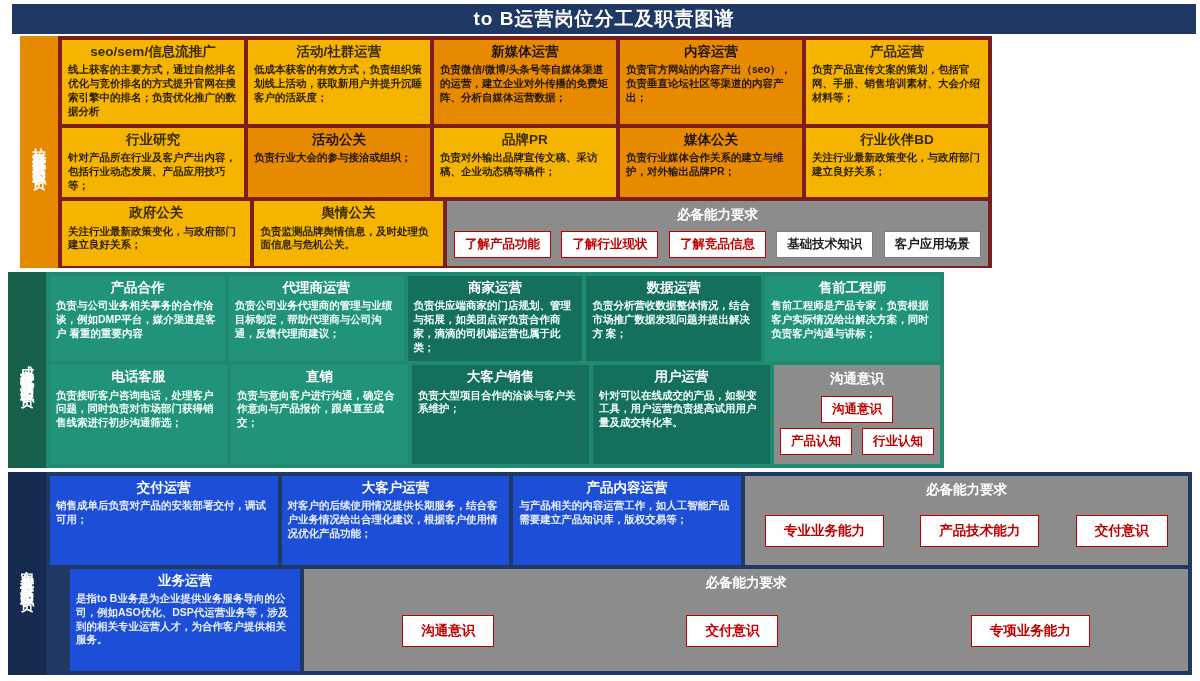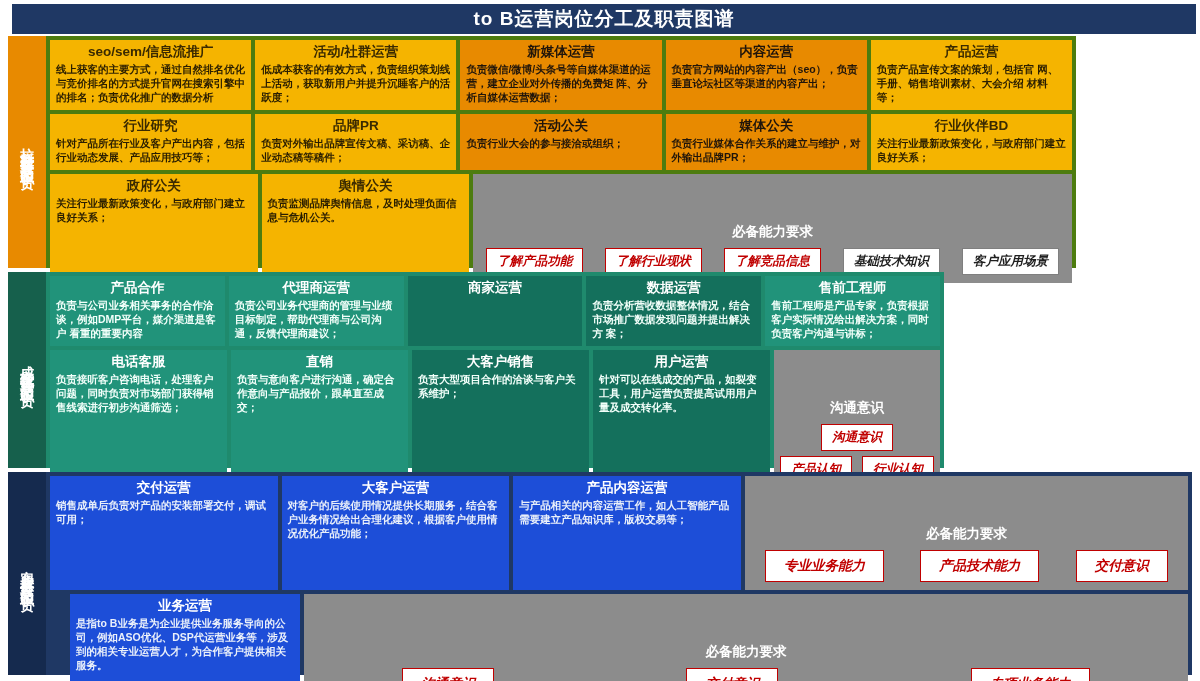--- a/index.html
+++ b/index.html
@@ -74,21 +74,21 @@
     font-weight: bold;
     margin-bottom: 3px;
     line-height: 1.2;
   }
   .cell .cb {
     font-size: 10.5px;
     line-height: 1.32;
     font-weight: bold;
   }
   
-  #sec1 { left: 8px; top: 36px; width: 1068px; height: 232px; background: #4d7c0f; }
+  #sec1 { left: 20px; top: 36px; width: 972px; height: 232px; background: #7f1d1d; }
   #sec1 .spine { background: #E88A00; }
   #sec1 .cell { background: #F5B400; color: #1F1300; }
   #sec1 .cell .ch { color: #3A2A00; }
   #sec1 .cell .cb { color: #2A1E00; }
   #sec1 .cell.dark { background: #E88A00; }
   #sec1 .cell.dark .ch, #sec1 .cell.dark .cb { color: #20150A; }
   
   #sec2 { left: 8px; top: 272px; width: 936px; height: 196px; background: #1F8A6D; }
   #sec2 .spine { background: #16604C; }
   #sec2 .cell { background: #21937A; color: #ffffff; }
@@ -107,40 +107,38 @@
     display: flex;
     flex-direction: column;
     padding: 5px 6px 8px 6px;
   }
   .ability .ah {
     text-align: center;
     color: #ffffff;
     font-weight: bold;
     font-size: 13.5px;
     margin-bottom: 7px;
-    margin-top: 44px;
   }
   .ability .chips {
     flex: 1 1 auto;
     display: flex;
     align-items: center;
     justify-content: space-around;
     gap: 8px;
     flex-wrap: wrap;
   }
   .chip {
     background: #ffffff;
     color: #C00000;
     border: 1px solid #C00000;
     font-size: 12.5px;
     font-weight: bold;
     padding: 4px 10px;
     white-space: nowrap;
     text-align: center;
-    font-style: italic;
   }
   .chip.plain { color: #1F1F1F; border-color: #7F7F7F; }
   .chip.big { font-size: 13.5px; padding: 6px 18px; }
   .ability.stacked .chips {
     flex-direction: column;
     gap: 5px;
     align-items: center;
     justify-content: center;
   }
   .ability.stacked .chiprow {
@@ -183,27 +181,27 @@
           <div class="ch">产品运营</div>
           <div class="cb">负责产品宣传文案的策划，包括官 网、手册、销售培训素材、大会介绍 材料等；</div>
         </div>
       </div>
 
       <div class="row">
         <div class="cell">
           <div class="ch">行业研究</div>
           <div class="cb">针对产品所在行业及客户产出内容，包括行业动态发展、产品应用技巧等；</div>
         </div>
+        <div class="cell dark">
+          <div class="ch">活动公关</div>
+          <div class="cb">负责行业大会的参与接洽或组织；</div>
+        </div>
         <div class="cell">
           <div class="ch">品牌PR</div>
           <div class="cb">负责对外输出品牌宣传文稿、采访稿、企业动态稿等稿件；</div>
-        </div>
-        <div class="cell dark">
-          <div class="ch">活动公关</div>
-          <div class="cb">负责行业大会的参与接洽或组织；</div>
         </div>
         <div class="cell dark">
           <div class="ch">媒体公关</div>
           <div class="cb">负责行业媒体合作关系的建立与维护，对外输出品牌PR；</div>
         </div>
         <div class="cell">
           <div class="ch">行业伙伴BD</div>
           <div class="cb">关注行业最新政策变化，与政府部门建立良好关系；</div>
         </div>
       </div>
@@ -242,20 +240,21 @@
         <div class="cell">
           <div class="ch">产品合作</div>
           <div class="cb">负责与公司业务相关事务的合作洽 谈，例如DMP平台，媒介渠道是客户 看重的重要内容</div>
         </div>
         <div class="cell">
           <div class="ch">代理商运营</div>
           <div class="cb">负责公司业务代理商的管理与业绩目标制定，帮助代理商与公司沟通，反馈代理商建议；</div>
         </div>
         <div class="cell dark">
           <div class="ch">商家运营</div>
+          <div class="cb">负责供应端商家的门店规划、管理与拓展，如美团点评负责合作商家，滴滴的司机端运营也属于此类；</div>
         </div>
         <div class="cell dark">
           <div class="ch">数据运营</div>
           <div class="cb">负责分析营收数据整体情况，结合市场推广数据发现问题并提出解决方 案；</div>
         </div>
         <div class="cell">
           <div class="ch">售前工程师</div>
           <div class="cb">售前工程师是产品专家，负责根据客户实际情况给出解决方案，同时负责客户沟通与讲标；</div>
         </div>
       </div>

